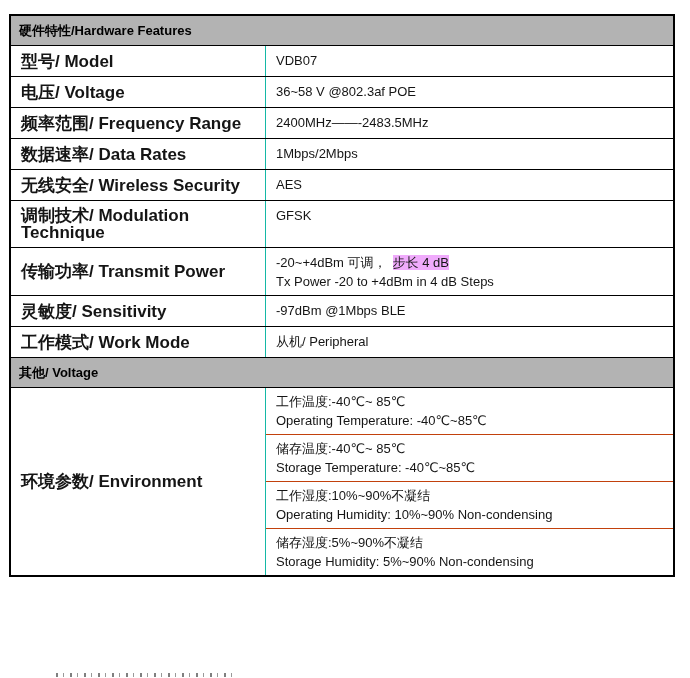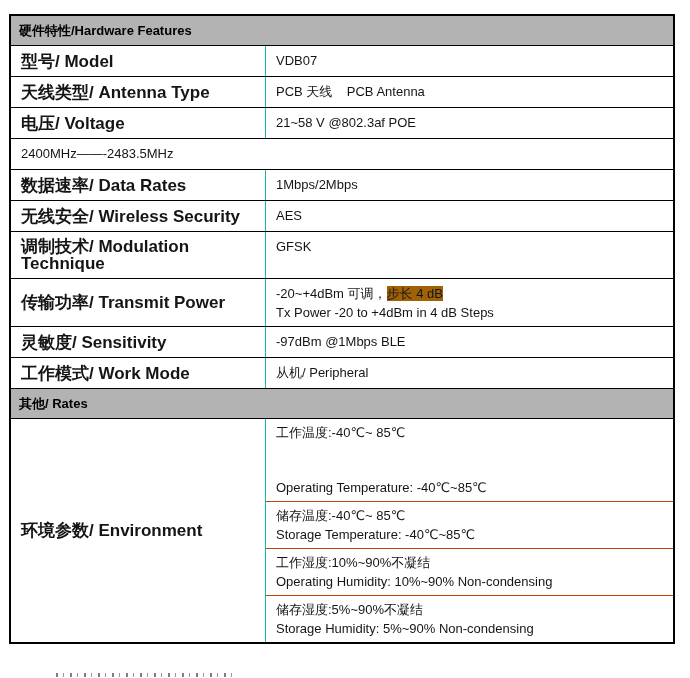--- a/index.html
+++ b/index.html
@@ -28,49 +28,46 @@
   .cell.value {
     flex:1 1 auto; font-size:13px; line-height:19px;
     padding:5px 8px 4px 10px; display:flex; flex-direction:column;
     justify-content:flex-start; white-space:pre-wrap;
   }
   .cell.value.has-subrows { padding:0; justify-content:flex-start; }
   .subrow {
     border-top:1px solid #c2410c; min-height:46px; box-sizing:border-box;
     padding:4px 8px 4px 10px; display:flex; flex-direction:column; justify-content:center;
   }
-  .subrow:first-child { border-top:none;gap:36px; }
+  .subrow:first-child { border-top:none; }
   .vline { line-height:19px; }
-  .hl-segment { background:#a16207; }
+  .hl-segment { background:#f0abfc;margin-left:6px; }
   .clipped-text-remnant {
     position:absolute; left:56px; top:673px; width:182px; height:4px;
     background:repeating-linear-gradient(90deg,
       #555 0px, #555 2px, transparent 2px, transparent 7px,
       #777 7px, #777 8px, transparent 8px, transparent 14px);
     opacity:.75;
   }
 </style>
 </head>
 <body>
 
 <div class="spec-table" id="spec-table">
     <div class="section-header">硬件特性/Hardware Features</div>
     <div class="row">
       <div class="cell label">型号/ Model</div>
       <div class="cell value"><div class="vline">VDB07</div></div>
     </div>
     <div class="row">
-      <div class="cell label">天线类型/ Antenna Type</div>
-      <div class="cell value"><div class="vline">PCB 天线    PCB Antenna</div></div>
+      <div class="cell label">电压/ Voltage</div>
+      <div class="cell value"><div class="vline">36~58 V @802.3af POE</div></div>
     </div>
     <div class="row">
-      <div class="cell label">电压/ Voltage</div>
-      <div class="cell value"><div class="vline">21~58 V @802.3af POE</div></div>
-    </div>
-    <div class="row">
+      <div class="cell label">频率范围/ Frequency Range</div>
       <div class="cell value"><div class="vline">2400MHz——-2483.5MHz</div></div>
     </div>
     <div class="row">
       <div class="cell label">数据速率/ Data Rates</div>
       <div class="cell value"><div class="vline">1Mbps/2Mbps</div></div>
     </div>
     <div class="row">
       <div class="cell label">无线安全/ Wireless Security</div>
       <div class="cell value"><div class="vline">AES</div></div>
     </div>
@@ -83,19 +80,19 @@
       <div class="cell value"><div class="vline"><span>-20~+4dBm 可调，</span><span class="hl-segment">步长 4 dB</span></div><div class="vline">Tx Power -20 to +4dBm in 4 dB Steps</div></div>
     </div>
     <div class="row">
       <div class="cell label">灵敏度/ Sensitivity</div>
       <div class="cell value"><div class="vline">-97dBm @1Mbps BLE</div></div>
     </div>
     <div class="row">
       <div class="cell label">工作模式/ Work Mode</div>
       <div class="cell value"><div class="vline">从机/ Peripheral</div></div>
     </div>
-    <div class="section-header">其他/ Rates</div>
+    <div class="section-header">其他/ Voltage</div>
     <div class="row">
       <div class="cell label">环境参数/ Environment</div>
       <div class="cell value has-subrows"><div class="subrow"><div class="vline">工作温度:-40℃~ 85℃</div><div class="vline">Operating Temperature: -40℃~85℃</div></div><div class="subrow"><div class="vline">储存温度:-40℃~ 85℃</div><div class="vline">Storage Temperature: -40℃~85℃</div></div><div class="subrow"><div class="vline">工作湿度:10%~90%不凝结</div><div class="vline">Operating Humidity: 10%~90% Non-condensing</div></div><div class="subrow"><div class="vline">储存湿度:5%~90%不凝结</div><div class="vline">Storage Humidity: 5%~90% Non-condensing</div></div></div>
     </div>
   </div>
 <div class="clipped-text-remnant"></div>
 
 </body></html>

